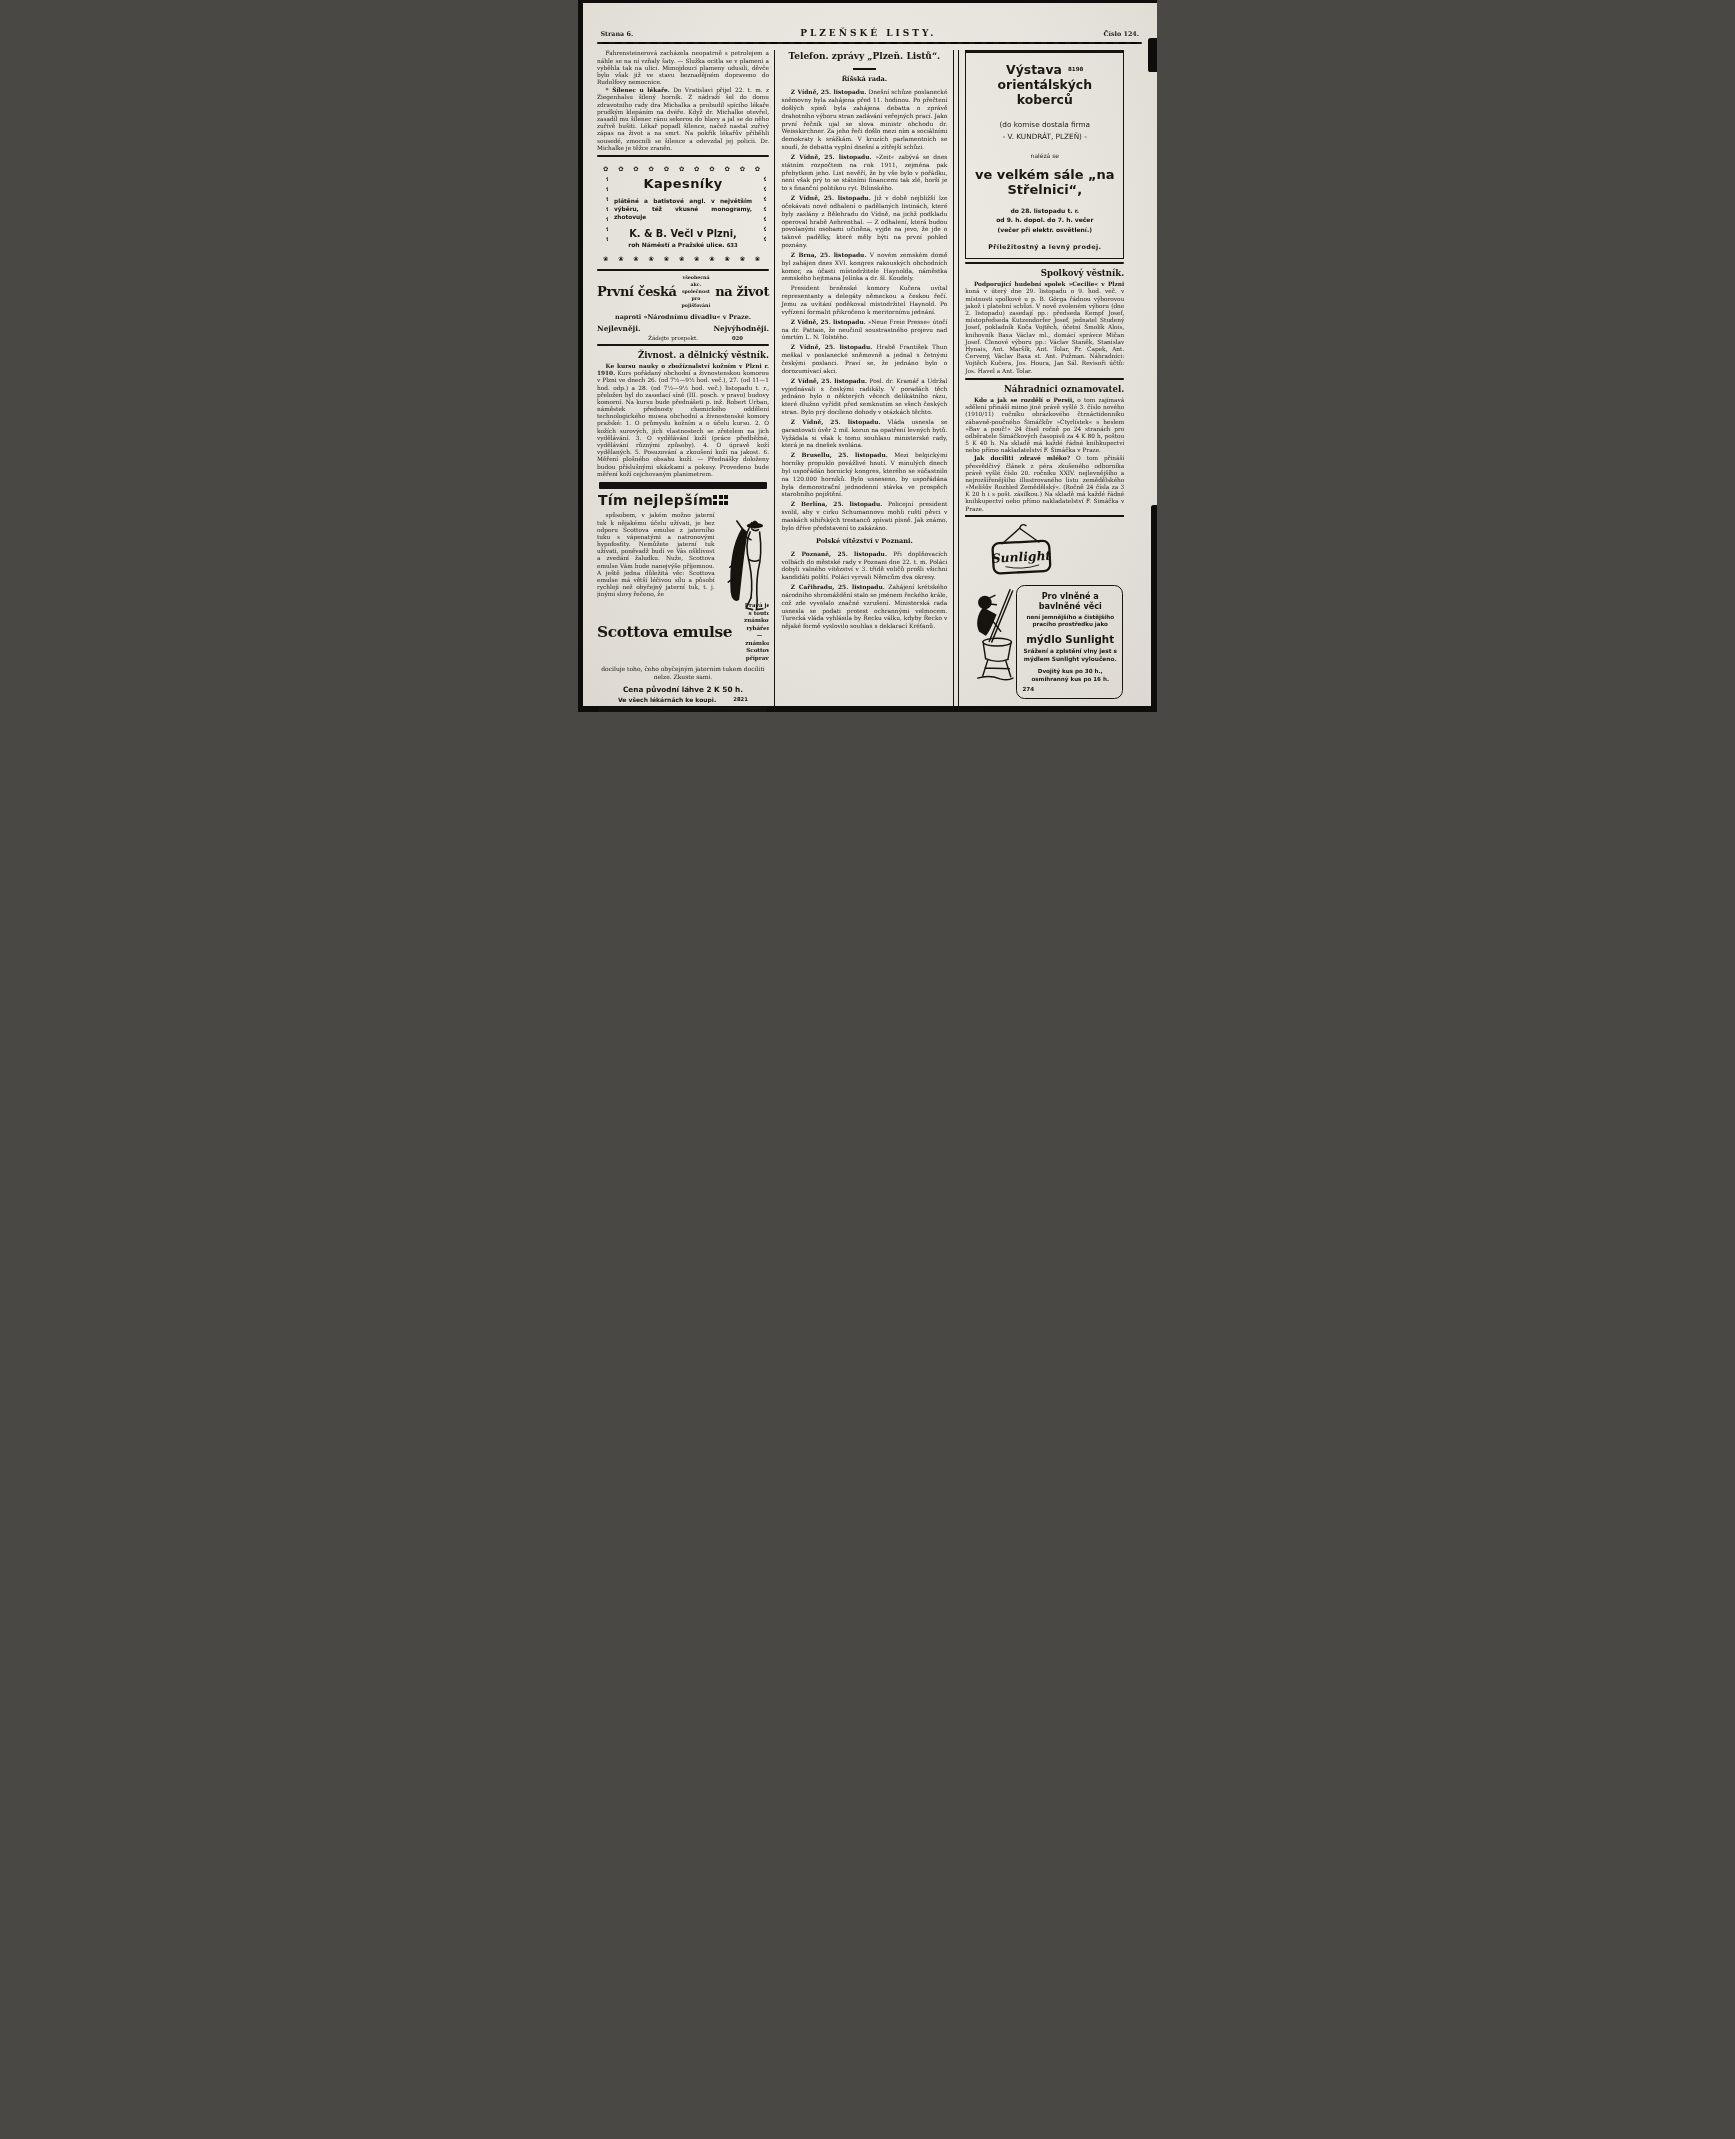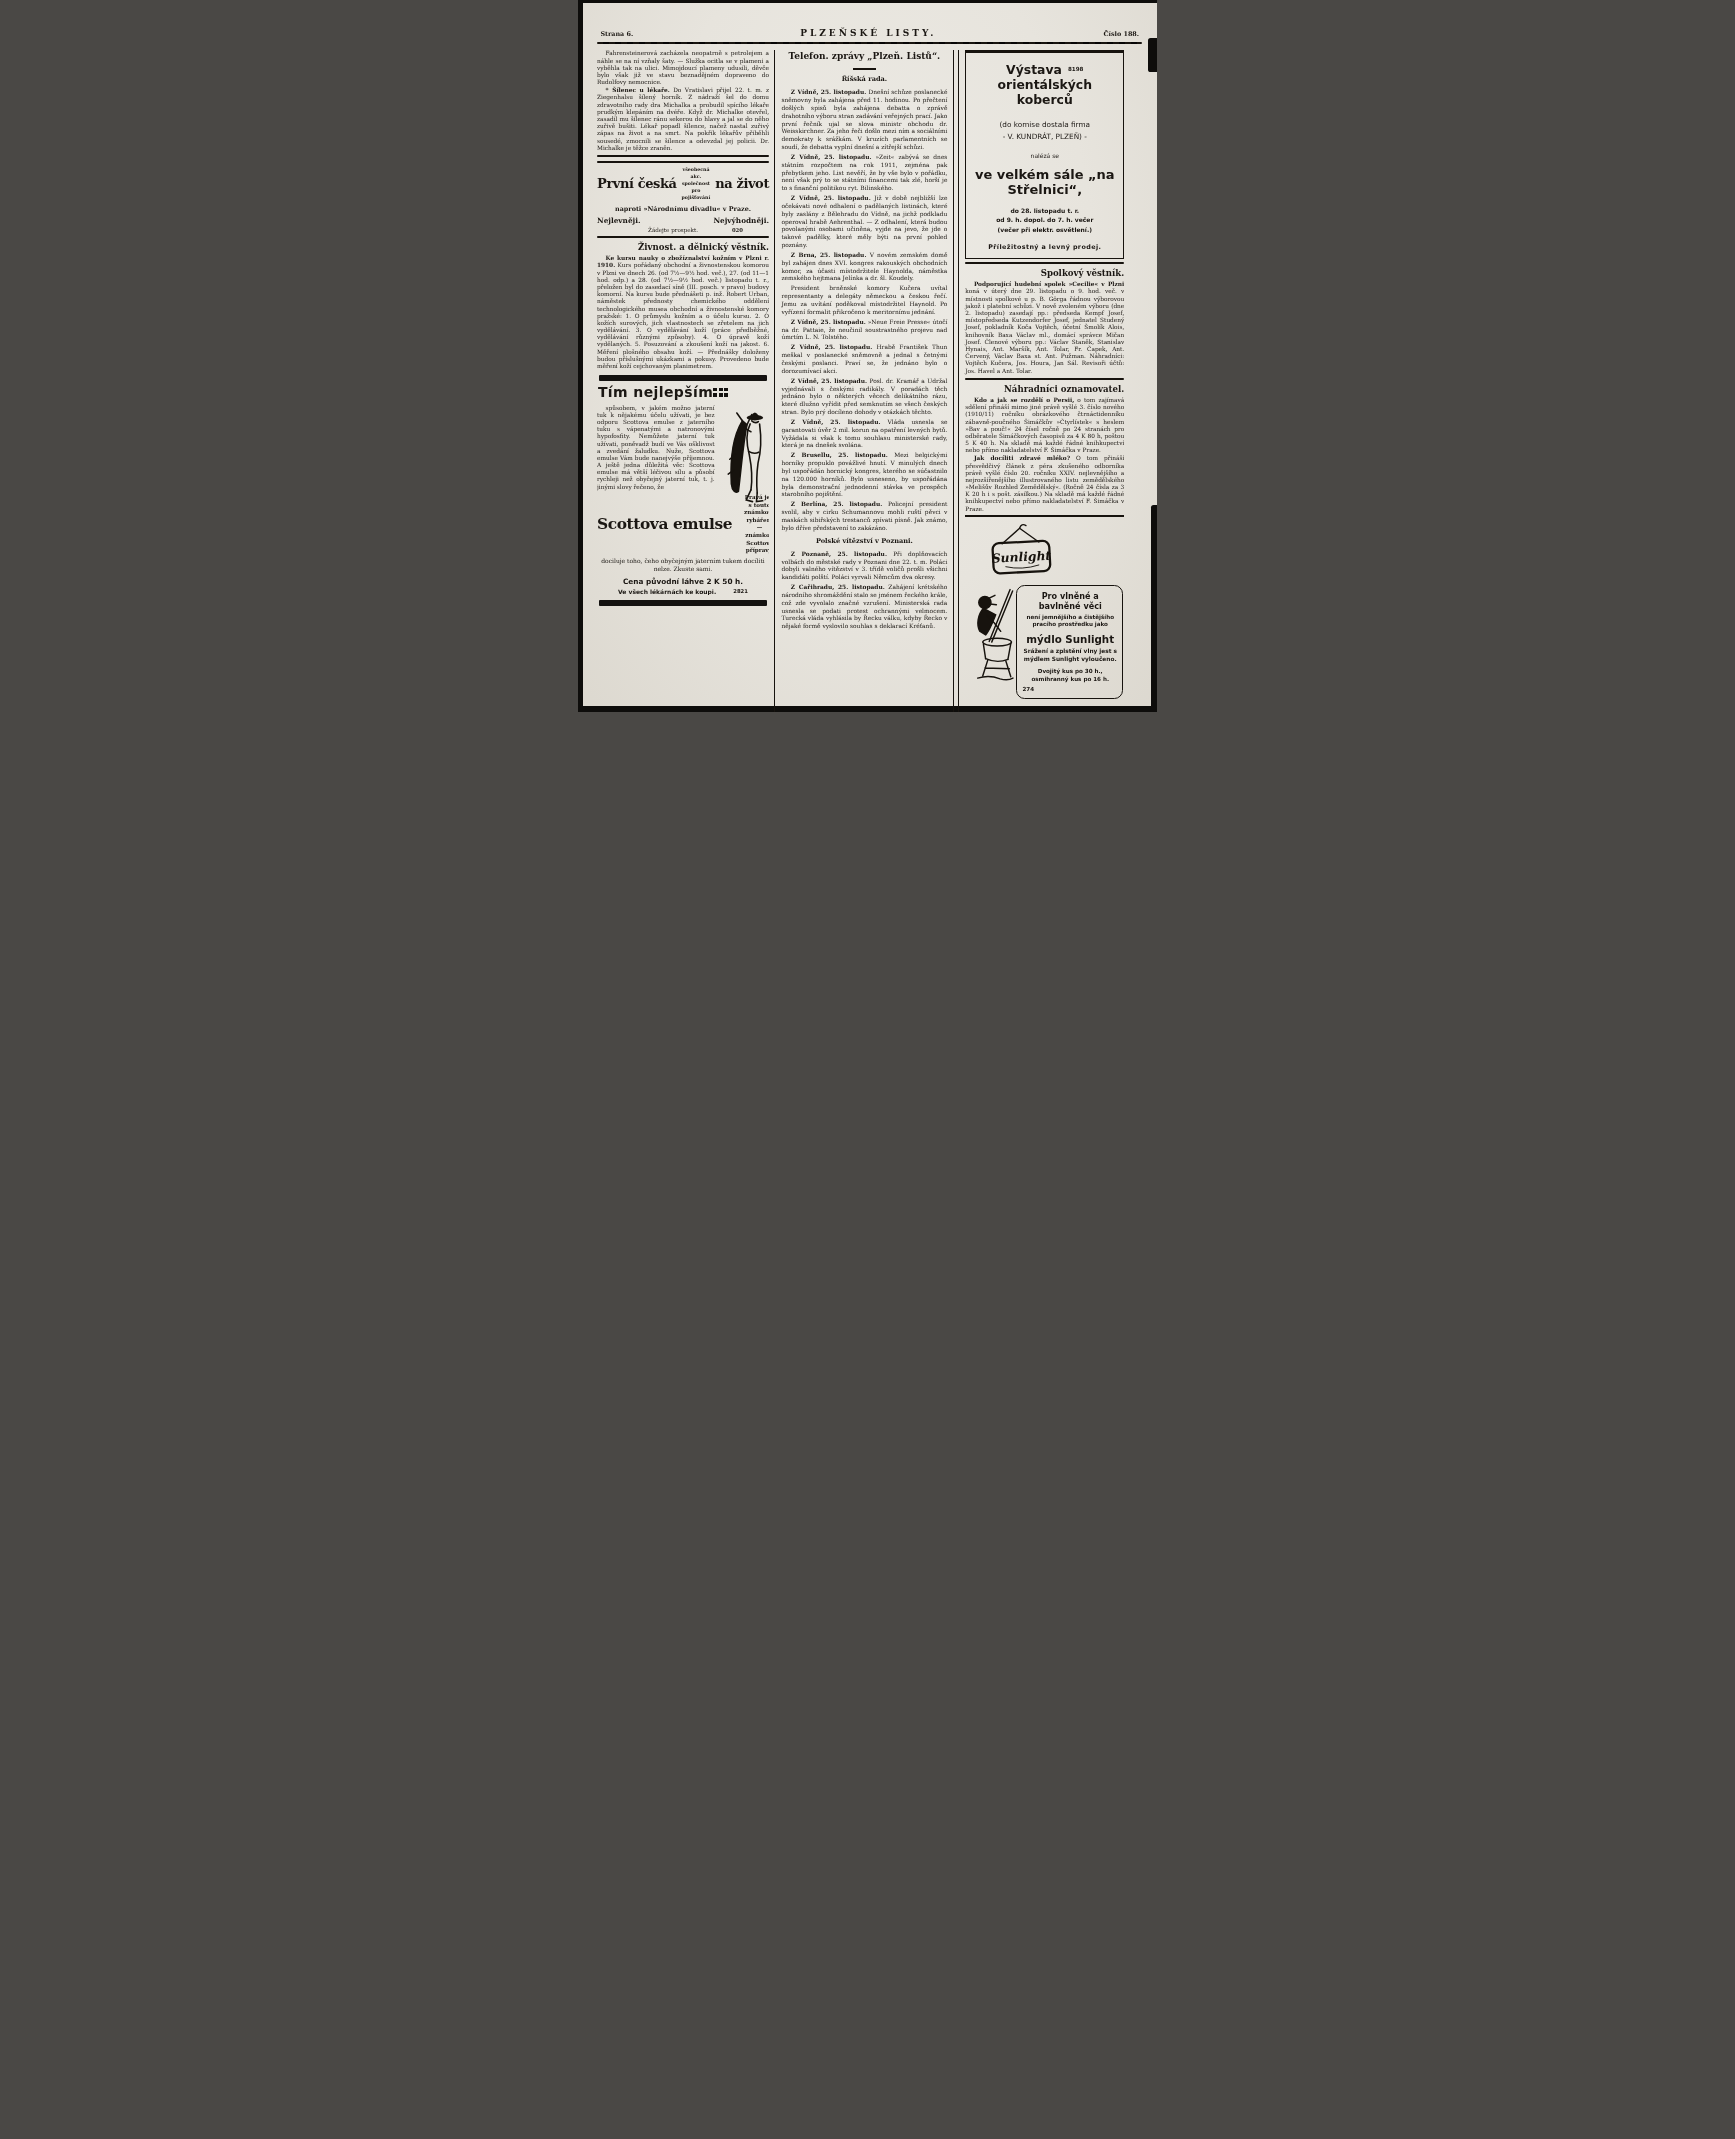--- a/index.html
+++ b/index.html
@@ -129,34 +129,45 @@
   <div class="edge edge-top"></div>
   <div class="edge edge-bottom"></div>
   <div class="edge edge-blob-tr"></div>
   <div class="edge edge-blob-br"></div>
 
   <div class="content">
 
     <div class="masthead">
       <span class="mast-side">Strana 6.</span>
       <span class="mast-title">PLZEŇSKÉ LISTY.</span>
-      <span class="mast-side">Číslo 188.</span>
+      <span class="mast-side">Číslo 124.</span>
     </div>
     <div class="mast-rule"></div>
 
     <div class="cols">
 
       <div class="col col-left">
         <div class="body-text">
           <p><span>Fahrensteinerová zacházela neopatrně s petrolejem a náhle se na ní vzňaly šaty. — Služka ocitla se v plameni a vyběhla tak na ulici. Mimojdoucí plameny udusili, děvče bylo však již ve stavu beznadějném dopraveno do Rudolfovy nemocnice.</span></p>
           <p><span class="lead">* Šílenec u lékaře.</span> <span>Do Vratislavi přijel 22. t. m. z Ziegenhalsu šílený horník. Z nádraží šel do domu zdravotního rady dra Michalka a probudil spícího lékaře prudkým klepáním na dvéře. Když dr. Michalke otevřel, zasadil mu šílenec ránu sekerou do hlavy a jal se do něho zuřivě bušiti. Lékař popadl šílence, načež nastal zuřivý zápas na život a na smrt. Na pokřik lékařův přiběhli sousedé, zmocnili se šílence a odevzdal jej policii. Dr. Michalke je těžce zraněn.</span></p>
         </div>
 
         <div class="rule-heavy"></div>
 
+        <div class="kap-ad sans">
+          <div class="kap-side kap-l"></div>
+          <div class="kap-side kap-r"></div>
+          <div class="kap-title">Kapesníky</div>
+          <div class="kap-desc">plátěné a batistové angl. v největším výběru, též vkusné monogramy, zhotovuje</div>
+          <div class="kap-firm">K. &amp; B. Večl v Plzni,</div>
+          <div class="kap-addr">
+            <span>roh Náměstí a Pražské ulice.</span>
+            <span class="adnum">633</span>
+          </div>
+        </div>
 
         <div class="rule-heavy"></div>
 
         <div class="ins-ad">
           <div class="ins-row">
             <span class="ins-big">První česká</span>
             <span class="ins-mid">
               <span>všeobecná akc.</span><br>
               <span>společnost</span><br>
               <span>pro pojišťování</span>

